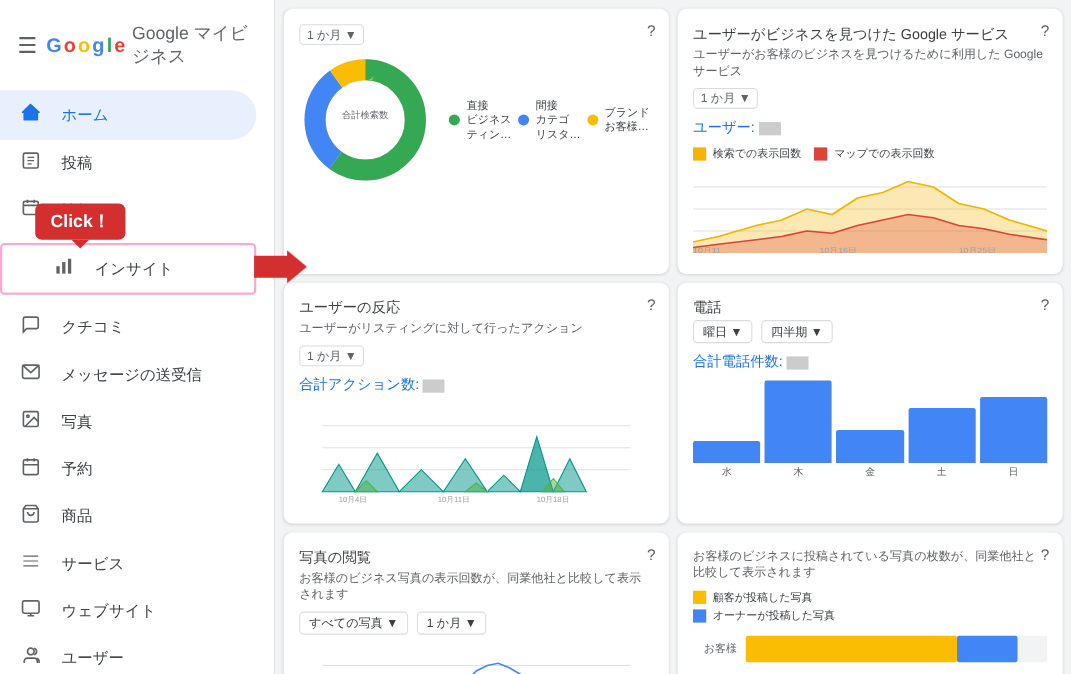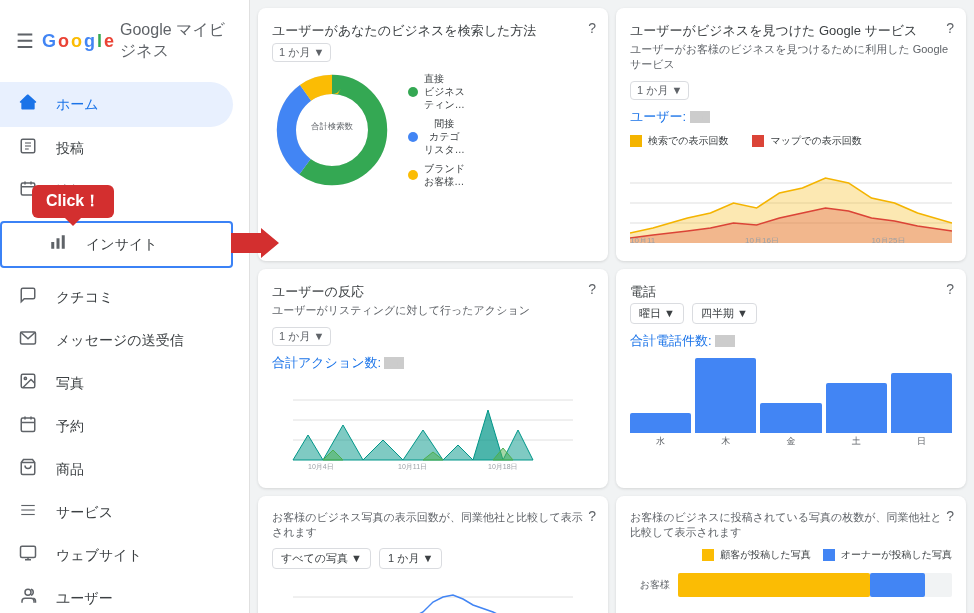--- a/index.html
+++ b/index.html
@@ -81,21 +81,21 @@
     .nav-item.active .nav-icon {
       color: #1a73e8;
     }
     .nav-label {
       font-size: 14px;
       color: #3c4043;
     }
 
     
     .nav-item.insight-highlight {
-      border: 2px solid #3b82f6;
+      border: 2px solid #f9a8d4;
       border-radius: 4px;
       margin-right: 16px;
       padding-left: 44px;
     }
 
     
     .click-bubble {
       position: absolute;
       left: 30px;
       top: -38px;
@@ -197,21 +197,21 @@
       flex-shrink: 0;
     }
     .donut-center-text {
       font-size: 10px;
       fill: #5f6368;
       dominant-baseline: middle;
       text-anchor: middle;
     }
     .legend-items {
       display: flex;
-      flex-direction: column;
+      flex-direction: row;
       gap: 6px;
     }
     .legend-item {
       display: flex;
       align-items: center;
       gap: 6px;
       font-size: 11px;
       color: #3c4043;
     }
     .legend-dot {
@@ -480,21 +480,20 @@
       </span>
       <span class="nav-label">ユーザー</span>
     </div>
 
   </nav>
 </div>
 
 <div class="main-content">
 
   <div class="card" style="grid-row:1; grid-column:1;">
-    <div class="card-title">ユーザーがあなたのビジネスを検索した方法</div>
     <span class="card-period">1 か月 ▼</span>
     <span class="help-icon">?</span>
     <div class="donut-container">
       <svg class="donut-svg" viewBox="0 0 100 100">
 
         <circle cx="50" cy="50" r="38" fill="none" stroke="#e0e0e0" stroke-width="16"></circle>
 
         <circle cx="50" cy="50" r="38" fill="none" stroke="#34A853" stroke-width="16" stroke-dasharray="143.3 95.5" stroke-dashoffset="0" transform="rotate(-90 50 50)"></circle>
 
         <circle cx="50" cy="50" r="38" fill="none" stroke="#4285F4" stroke-width="16" stroke-dasharray="71.6 167.2" stroke-dashoffset="-143.3" transform="rotate(-90 50 50)"></circle>
@@ -502,41 +501,41 @@
         <circle cx="50" cy="50" r="38" fill="none" stroke="#FBBC04" stroke-width="16" stroke-dasharray="23.9 214.9" stroke-dashoffset="-214.9" transform="rotate(-90 50 50)"></circle>
         <text x="50" y="47" class="donut-center-text" style="font-size:7px;">合計検索数</text>
       </svg>
       <div class="legend-items">
         <div class="legend-item">
           <div class="legend-dot" style="background:#34A853;"></div>
           <span style="font-size:10px; line-height:1.3;">直接<br>ビジネス<br>ティン…</span>
         </div>
         <div class="legend-item">
           <div class="legend-dot" style="background:#4285F4;"></div>
-          <span style="font-size:10px; line-height:1.3;text-align:center;">間接<br>カテゴ<br>リスタ…</span>
+          <span style="font-size:10px; line-height:1.3;">間接<br>カテゴ<br>リスタ…</span>
         </div>
         <div class="legend-item">
           <div class="legend-dot" style="background:#FBBC04;"></div>
           <span style="font-size:10px; line-height:1.3;">ブランド<br>お客様…</span>
         </div>
       </div>
     </div>
   </div>
 
   <div class="card" style="grid-row:1; grid-column:2;">
     <div class="card-title">ユーザーがビジネスを見つけた Google サービス</div>
     <div class="card-subtitle">ユーザーがお客様のビジネスを見つけるために利用した Google サービス</div>
     <span class="card-period">1 か月 ▼</span>
     <span class="help-icon">?</span>
     <div class="card-stat">
       <span>ユーザー:</span>
       <span style="background:#ccc; color:#ccc; font-size:11px;">■■■</span>
     </div>
     
-    <div style="display:flex; gap:24px; margin-bottom:12px;align-items:flex-end;">
+    <div style="display:flex; gap:12px; margin-bottom:0;align-items:flex-end;">
       <div class="legend-row">
         <div class="legend-color-box" style="background:#F4B400;"></div>
         <span>検索での表示回数</span>
       </div>
       <div class="legend-row">
         <div class="legend-color-box" style="background:#DB4437;"></div>
         <span>マップでの表示回数</span>
       </div>
     </div>
     
@@ -620,20 +619,21 @@
       </div>
       <div class="bar-group">
         <div class="bar" style="height:60px;"></div>
         <span class="bar-label">日</span>
       </div>
     </div>
   </div>
 
   <div class="card" style="grid-row:3; grid-column:1;">
     <span class="help-icon">?</span>
+    <div class="card-title">写真の閲覧</div>
     <div class="card-subtitle">お客様のビジネス写真の表示回数が、同業他社と比較して表示されます</div>
     <div class="filter-row">
       <button class="filter-btn">すべての写真 ▼</button>
       <button class="filter-btn">1 か月 ▼</button>
     </div>
     <svg width="100%" height="90" viewBox="0 0 280 90">
       <line x1="0" y1="20" x2="280" y2="20" class="grid-line"></line>
       <line x1="0" y1="40" x2="280" y2="40" class="grid-line"></line>
       <line x1="0" y1="60" x2="280" y2="60" class="grid-line"></line>
 
@@ -643,21 +643,21 @@
       <text x="5" y="89" font-size="7" fill="#9aa0a6">10月4日</text>
       <text x="100" y="89" font-size="7" fill="#9aa0a6">10月11日</text>
       <text x="200" y="89" font-size="7" fill="#9aa0a6">10月18日</text>
     </svg>
   </div>
 
   <div class="card" style="grid-row:3; grid-column:2;">
     <span class="help-icon">?</span>
     <div class="card-subtitle">お客様のビジネスに投稿されている写真の枚数が、同業他社と比較して表示されます</div>
 
-    <div style="display:flex; gap:12px; margin-bottom:8px; justify-content:flex-end;">
+    <div style="display:flex; margin-bottom:8px; justify-content:flex-end;flex-direction:column;">
       <div class="legend-row">
         <div class="legend-color-box" style="background:#FBBC04;"></div>
         <span>顧客が投稿した写真</span>
       </div>
       <div class="legend-row">
         <div class="legend-color-box" style="background:#4285F4;"></div>
         <span>オーナーが投稿した写真</span>
       </div>
     </div>
 

